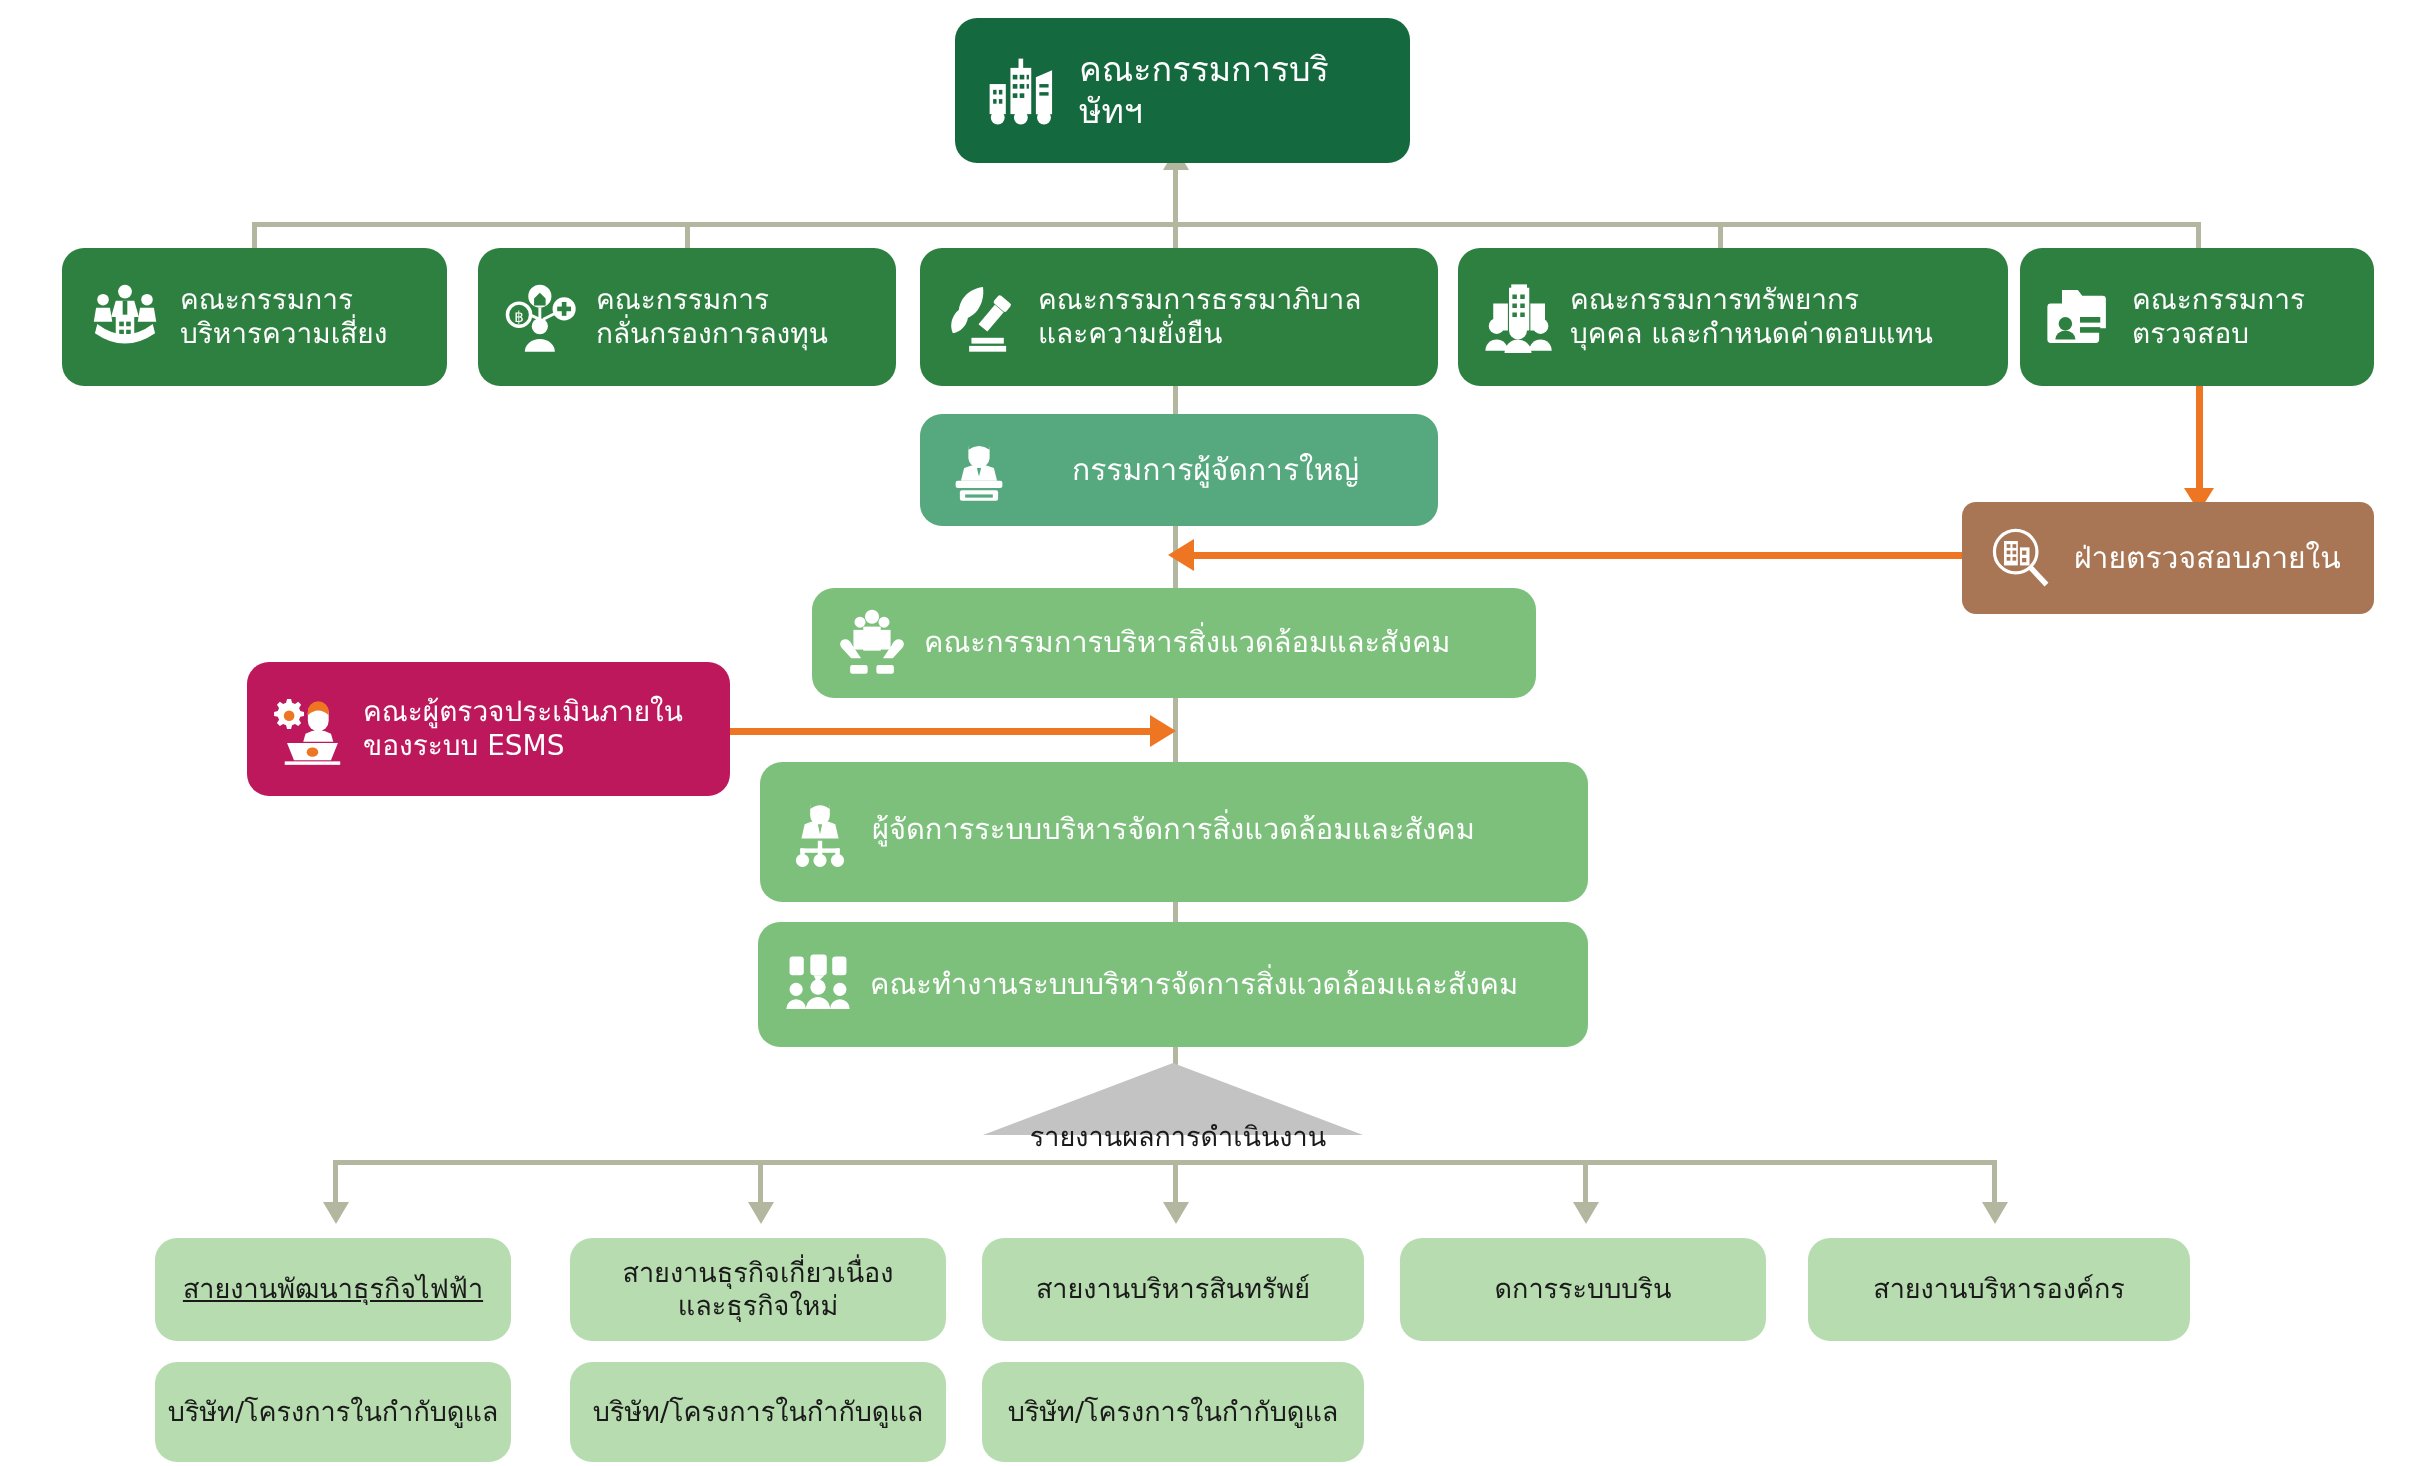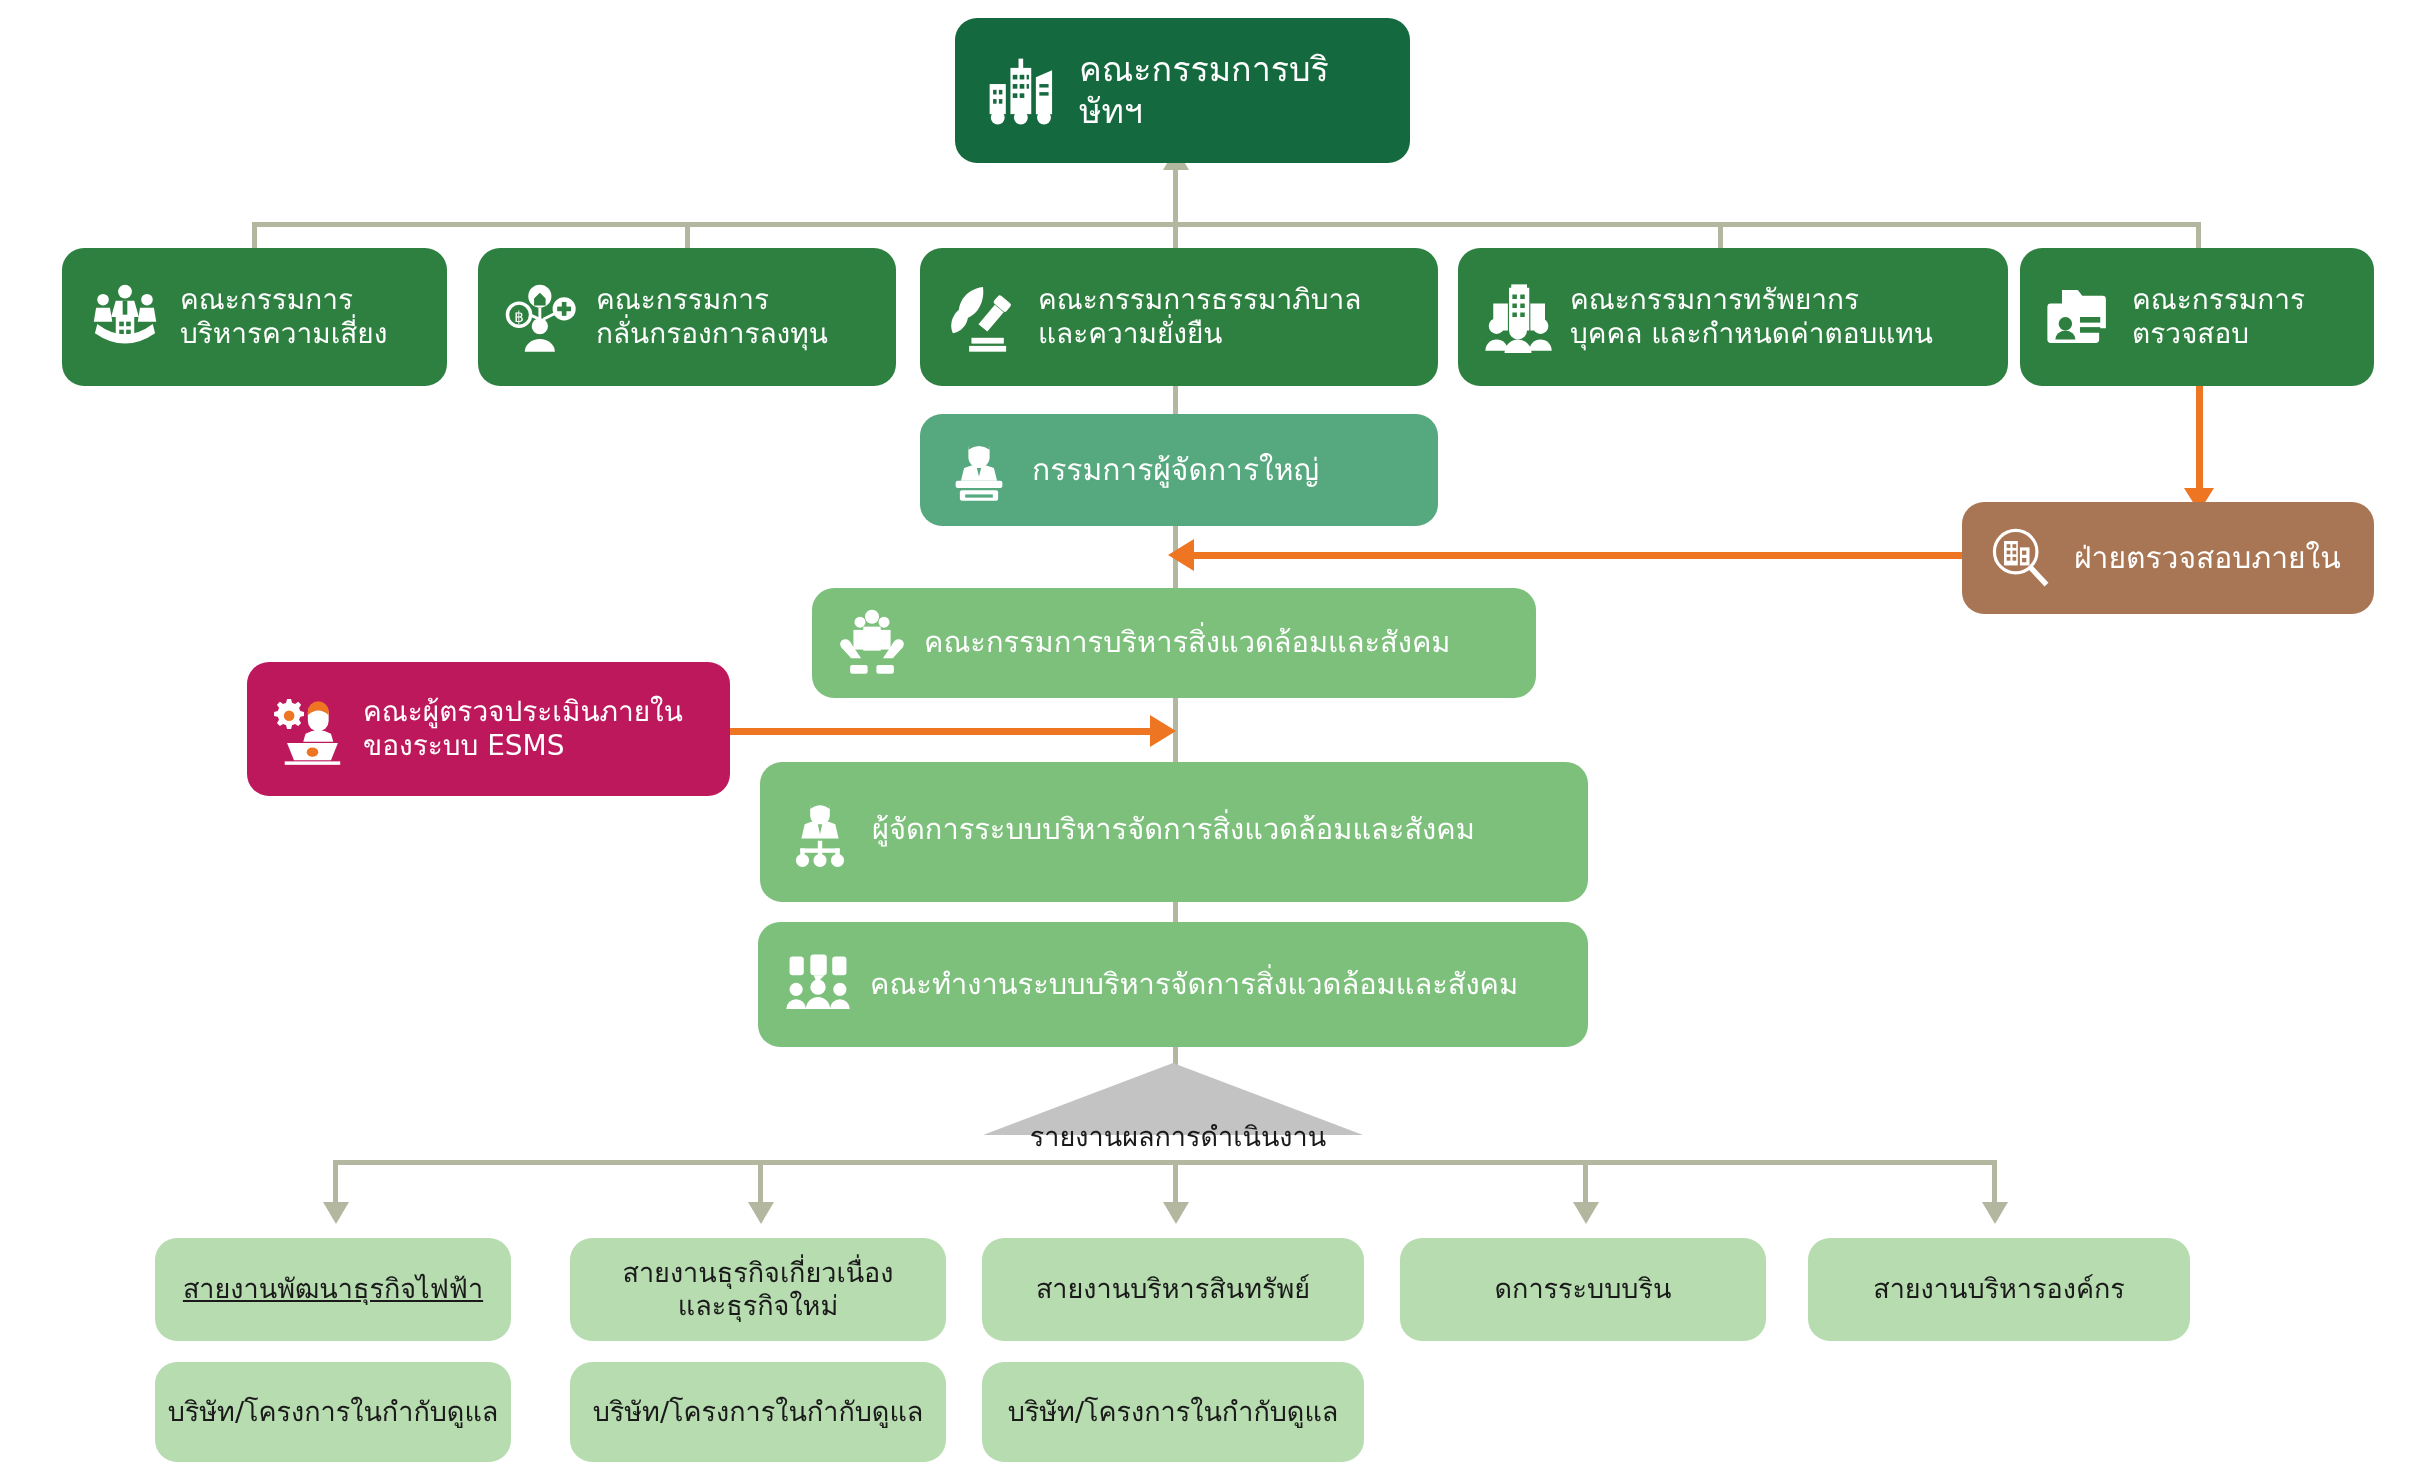--- a/index.html
+++ b/index.html
@@ -40,21 +40,21 @@
     white-space: pre-line;
   }
 
   
   .c-darkgreen { background: #15693f; }
   .c-green     { background: #2e8040; }
   .c-teal      { background: #56a87e; }
   .c-midgreen  { background: #7cc07c; }
   .c-lightgreen{ background: #b7dcb0; color:#1a1a1a; }
   .c-orange    { background: #be185d; }
-  .c-brown     { background: #a87654; }
+  .c-brown     { background: #a87654; border-radius: 14px; }
 
   
   .ln {
     position: absolute;
     background: #b4b7a0;
   }
   .ln.v { width: 5px; }
   .ln.h { height: 5px; }
 
   .ln-o { position: absolute; background: #ee7623; }
@@ -288,21 +288,21 @@
         <circle cx="19" cy="38" r="6" fill="#2e8040"></circle>
         <path d="M10 52 a9 8 0 0 1 18 0 z" fill="#2e8040"></path>
         <rect x="32" y="32" width="18" height="5" fill="#2e8040"></rect>
         <rect x="32" y="41" width="18" height="5" fill="#2e8040"></rect>
       </svg>
     </span>
     <span class="lbl" style="margin-left:12px;">คณะกรรมการ
 ตรวจสอบ</span>
   </div>
 
-  <div class="node c-teal" style="left:920px; top:414px; width:518px; height:112px; padding:0 22px; font-size:30px;">
+  <div class="node c-teal" style="left:920px; top:414px; width:518px; height:112px; padding:0 22px; font-size:30px;gap:40px;">
     <span class="ico" style="width:74px;height:74px;">
       <svg class="g" width="68" height="68" viewBox="0 0 64 64" fill="#ffffff">
         <path d="M22 12 a10 10 0 0 1 20 0 v8 a10 10 0 0 1 -20 0 z"></path>
         <path d="M22 13 q10 -7 20 0 v-4 a10 10 0 0 0 -20 0 z" fill="#56a87e"></path>
         <path d="M18 30 q14 -6 28 0 l3 12 h-34 z"></path>
         <path d="M30 30 l2 8 l2 -8 z" fill="#56a87e"></path>
         <rect x="10" y="42" width="44" height="7" rx="2"></rect>
         <rect x="14" y="51" width="36" height="10" rx="2"></rect>
         <rect x="19" y="55" width="26" height="3" fill="#56a87e"></rect>
       </svg>

